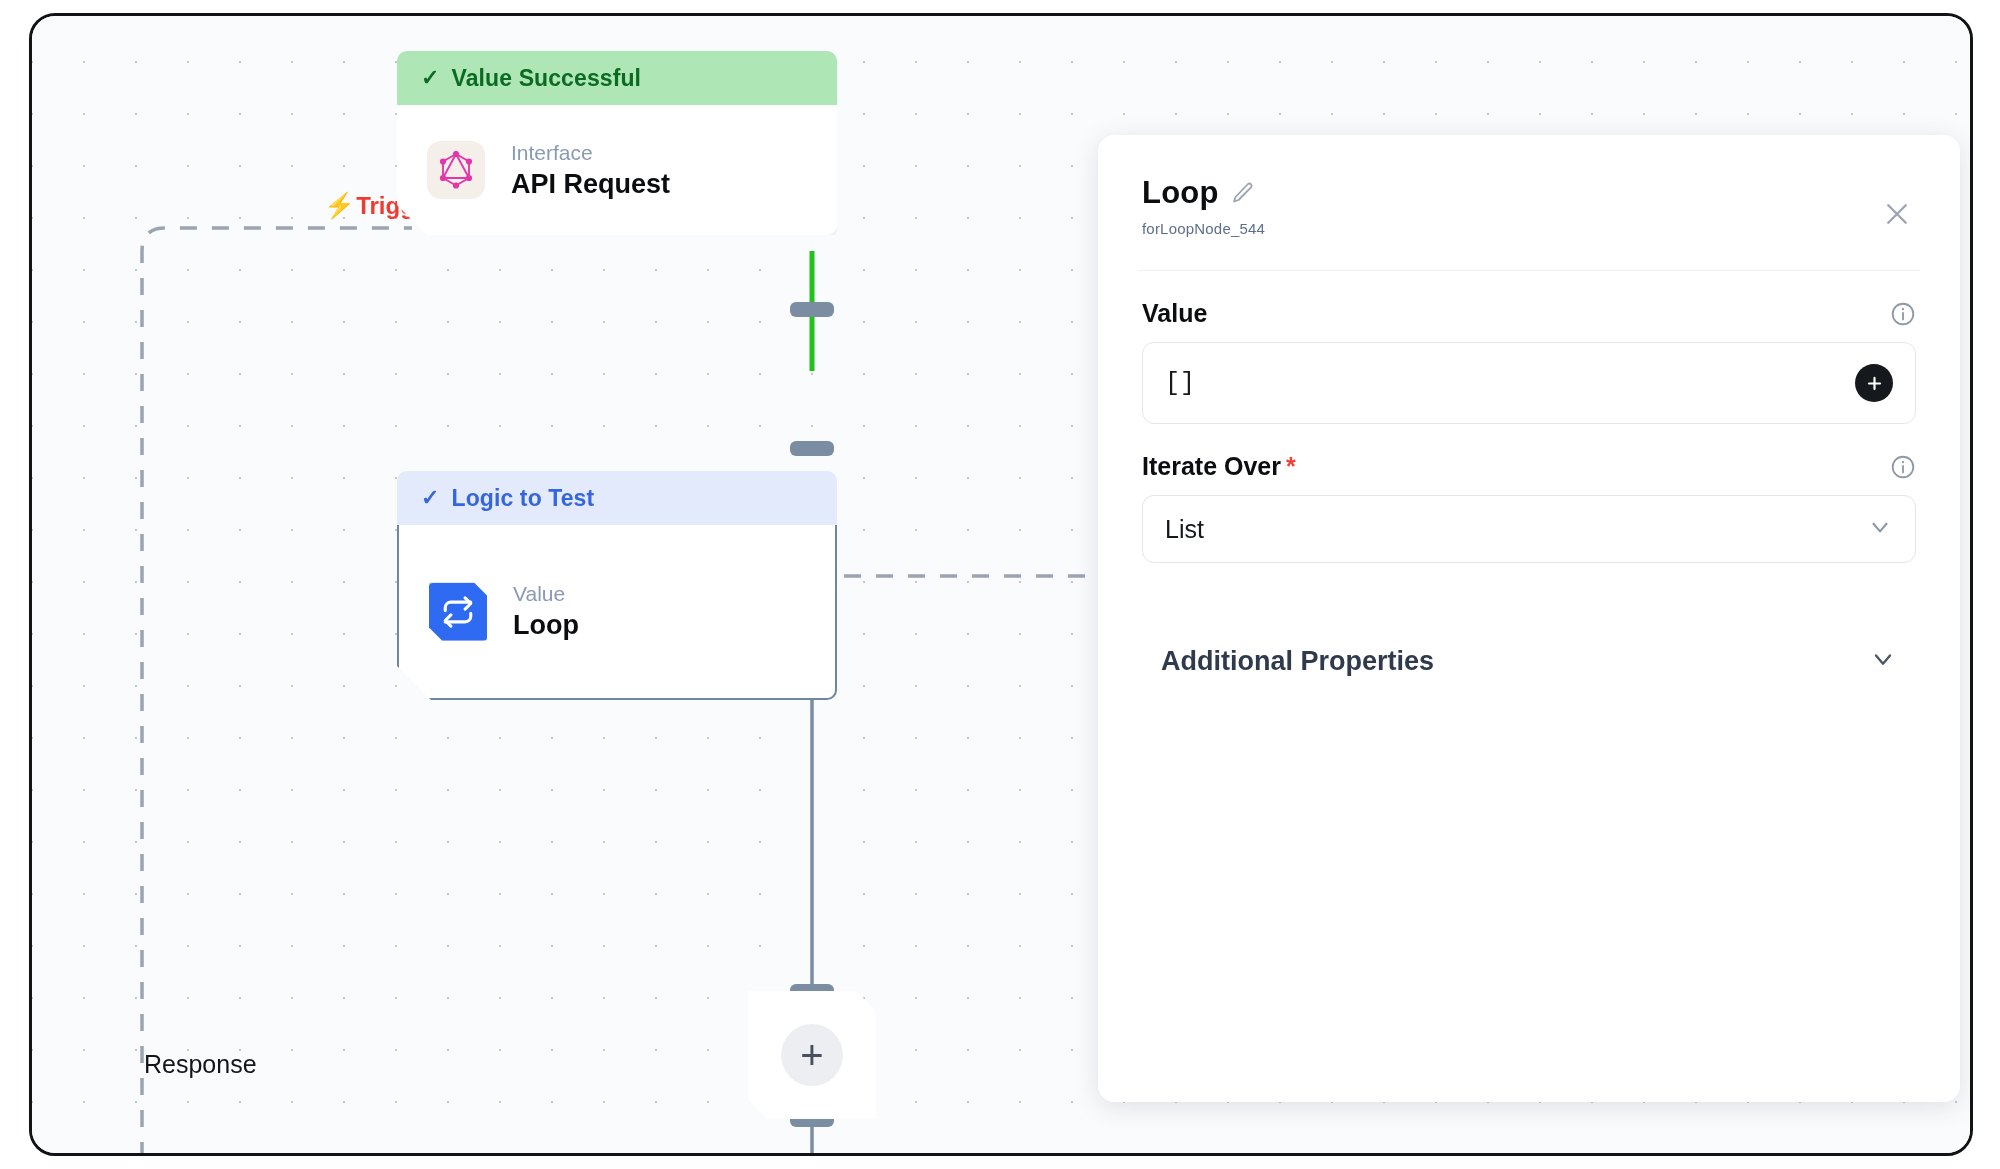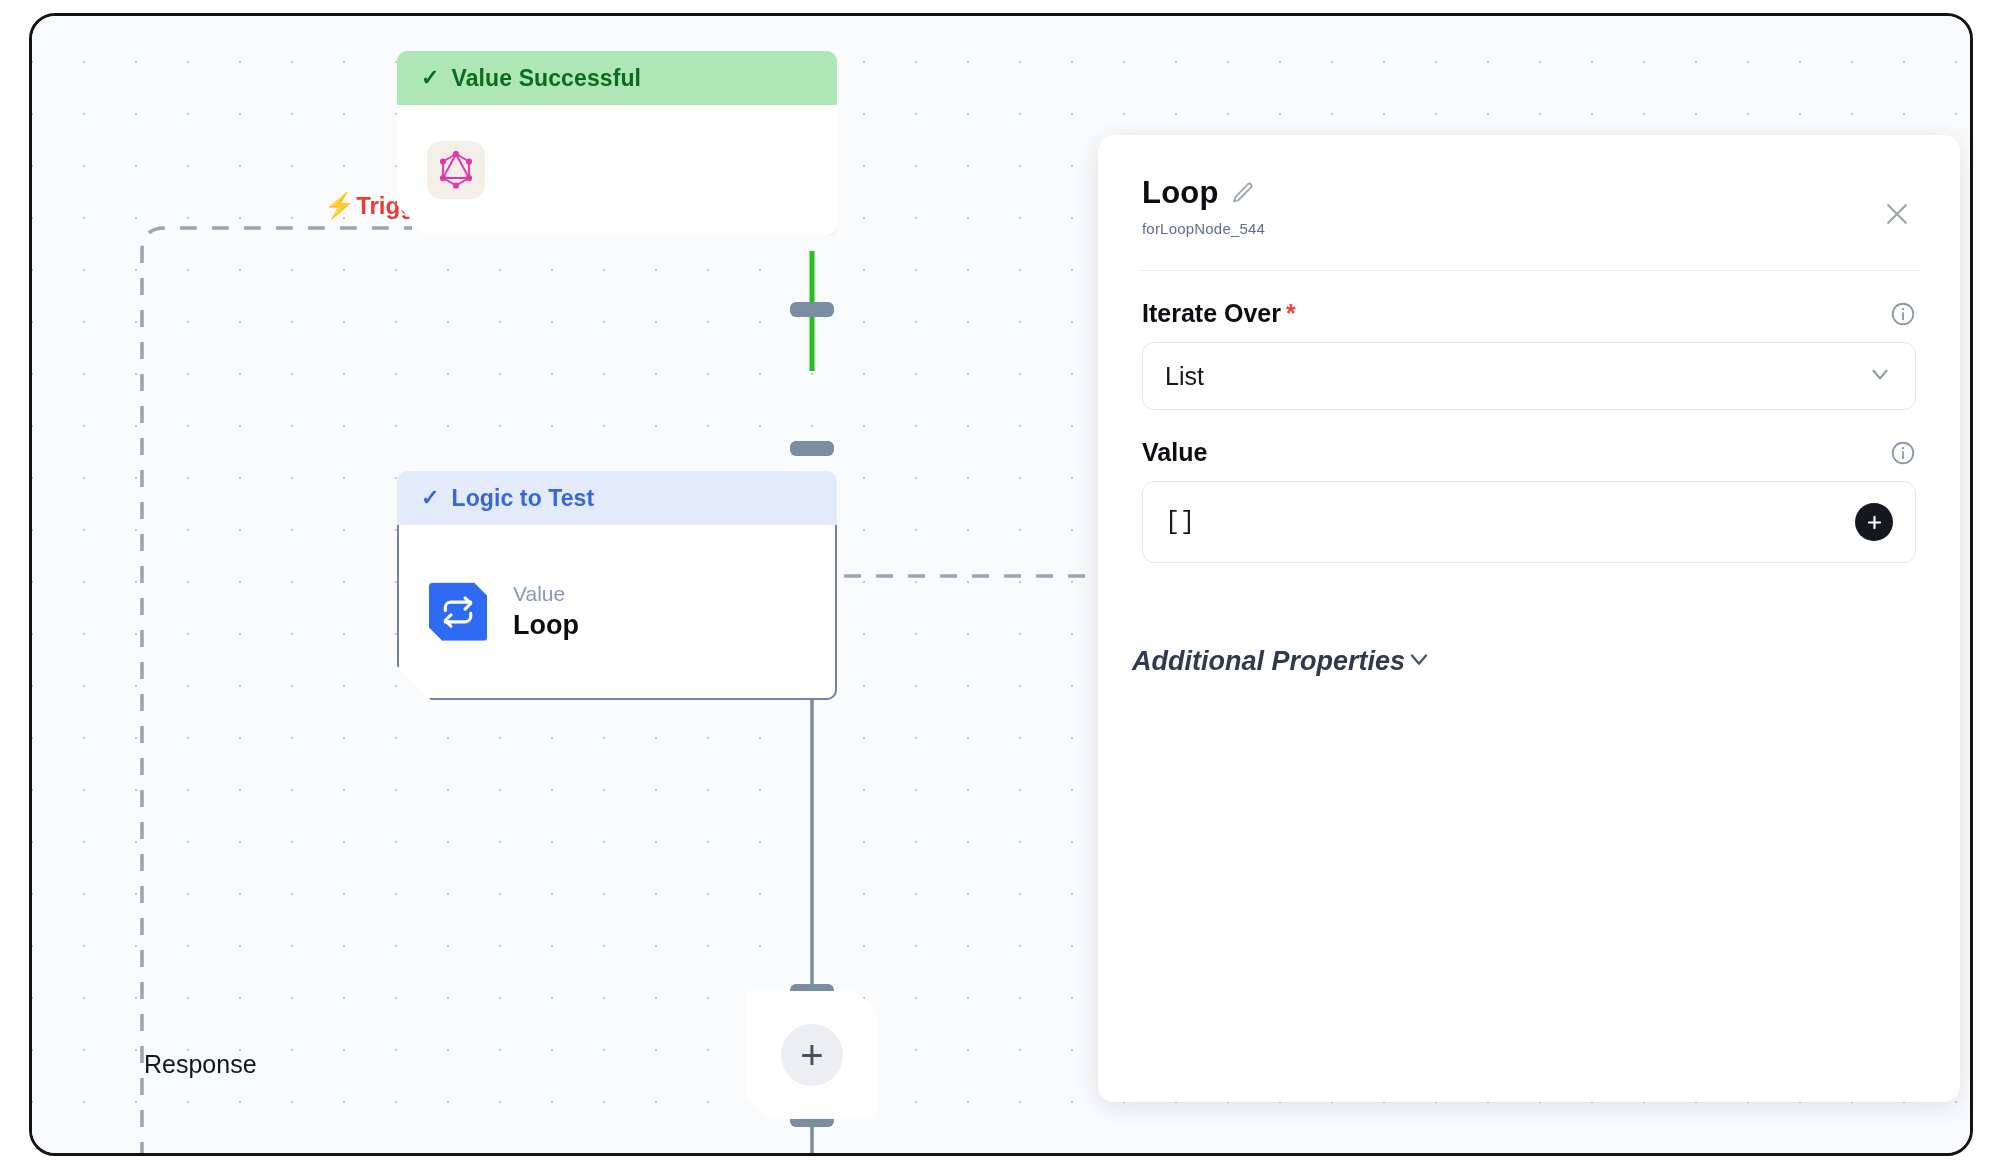--- a/index.html
+++ b/index.html
@@ -181,24 +181,23 @@
   .value-text { font-size: 25px; color: #15181d; font-family: "Liberation Mono", monospace; }
   #value-add-btn {
     position: absolute; right: 22px; top: 50%; transform: translateY(-50%);
     width: 38px; height: 38px; border-radius: 50%;
     background: #15181d; color: #fff;
     display: flex; align-items: center; justify-content: center;
     font-size: 27px; line-height: 0; cursor: pointer;
   }
 
   #addl-props {
-    margin-top: 82px; padding: 0 34px;
-    display: flex; align-items: center; justify-content: flex-start;
+    margin-top: 82px; padding: 0 63px;
+    display: flex; align-items: center; justify-content: space-between;
     cursor: pointer;
-    font-style: italic;
   }
   #addl-props-label { font-size: 27px; font-weight: 700; color: #2f3a4d; }
 </style>
 </head>
 <body>
 
 <div id="app-frame">
 
   <div id="canvas"></div>
 
@@ -243,20 +242,24 @@
           <g fill="#e535ab">
             <circle cx="18" cy="3" r="3.1"></circle>
               <circle cx="31" cy="10.5" r="3.1"></circle>
             <circle cx="31" cy="27" r="3.1"></circle>
               <circle cx="18" cy="34.5" r="3.1"></circle>
             <circle cx="5" cy="27" r="3.1"></circle>
               <circle cx="5" cy="10.5" r="3.1"></circle>
           </g>
         </svg>
       </div>
+      <div class="node-text">
+        <div class="node-kind">Interface</div>
+        <div class="node-title">API Request</div>
+      </div>
     </div>
   </div>
 
   <div id="node-loop">
     <div class="node-status ready">
       <span class="chk">✓</span>
       <span>Logic to Test</span>
     </div>
     <div class="node-body">
       <div class="node-icon loopico">
@@ -293,20 +296,43 @@
       </div>
       <div id="panel-subtitle">forLoopNode_544</div>
       <div id="close-btn">
         <svg width="30" height="30" viewBox="0 0 24 24" fill="none" stroke="#9aa4b2" stroke-width="1.9" stroke-linecap="round">
           <path d="M5 5 L19 19 M19 5 L5 19"></path>
         </svg>
       </div>
     </div>
 
     <div id="panel-divider"></div>
+
+    <div class="field-block">
+      <div class="field-label-row">
+        <div class="field-label">
+          <span>Value</span>
+        </div>
+        <span class="info-icon">
+          <svg width="26" height="26" viewBox="0 0 24 24" fill="none" stroke="#8e99a8" stroke-width="1.7">
+            <circle cx="12" cy="12" r="9.5"></circle>
+            <path d="M12 11v6" stroke-linecap="round"></path>
+            <circle cx="12" cy="7.6" r="1.05" fill="#8e99a8" stroke="none"></circle>
+          </svg>
+        </span>
+      </div>
+      <div class="value-box">
+        <span class="value-text">[]</span>
+        <span id="value-add-btn">
+          <svg width="19" height="19" viewBox="0 0 24 24" fill="none" stroke="#ffffff" stroke-width="2.8" stroke-linecap="round">
+            <path d="M12 5v14 M5 12h14"></path>
+          </svg>
+        </span>
+      </div>
+    </div>
 
     <div class="field-block">
       <div class="field-label-row">
         <div class="field-label">
           <span>Iterate Over</span><span class="req">*</span>
         </div>
         <span class="info-icon">
           <svg width="26" height="26" viewBox="0 0 24 24" fill="none" stroke="#8e99a8" stroke-width="1.7">
             <circle cx="12" cy="12" r="9.5"></circle>
             <path d="M12 11v6" stroke-linecap="round"></path>
@@ -317,43 +343,20 @@
       <div class="select-box">
         <span class="select-value">List</span>
         <span>
           <svg width="26" height="26" viewBox="0 0 24 24" fill="none" stroke="#8e99a8" stroke-width="2" stroke-linecap="round" stroke-linejoin="round">
             <polyline points="6 9 12 16 18 9"></polyline>
           </svg>
         </span>
       </div>
     </div>
 
-    <div class="field-block">
-      <div class="field-label-row">
-        <div class="field-label">
-          <span>Value</span>
-        </div>
-        <span class="info-icon">
-          <svg width="26" height="26" viewBox="0 0 24 24" fill="none" stroke="#8e99a8" stroke-width="1.7">
-            <circle cx="12" cy="12" r="9.5"></circle>
-            <path d="M12 11v6" stroke-linecap="round"></path>
-            <circle cx="12" cy="7.6" r="1.05" fill="#8e99a8" stroke="none"></circle>
-          </svg>
-        </span>
-      </div>
-      <div class="value-box">
-        <span class="value-text">[]</span>
-        <span id="value-add-btn">
-          <svg width="19" height="19" viewBox="0 0 24 24" fill="none" stroke="#ffffff" stroke-width="2.8" stroke-linecap="round">
-            <path d="M12 5v14 M5 12h14"></path>
-          </svg>
-        </span>
-      </div>
-    </div>
-
     <div id="addl-props">
       <span id="addl-props-label">Additional Properties</span>
       <span>
         <svg width="28" height="28" viewBox="0 0 24 24" fill="none" stroke="#4a5668" stroke-width="2" stroke-linecap="round" stroke-linejoin="round">
           <polyline points="6 9 12 16 18 9"></polyline>
         </svg>
       </span>
     </div>
 
   </div>

